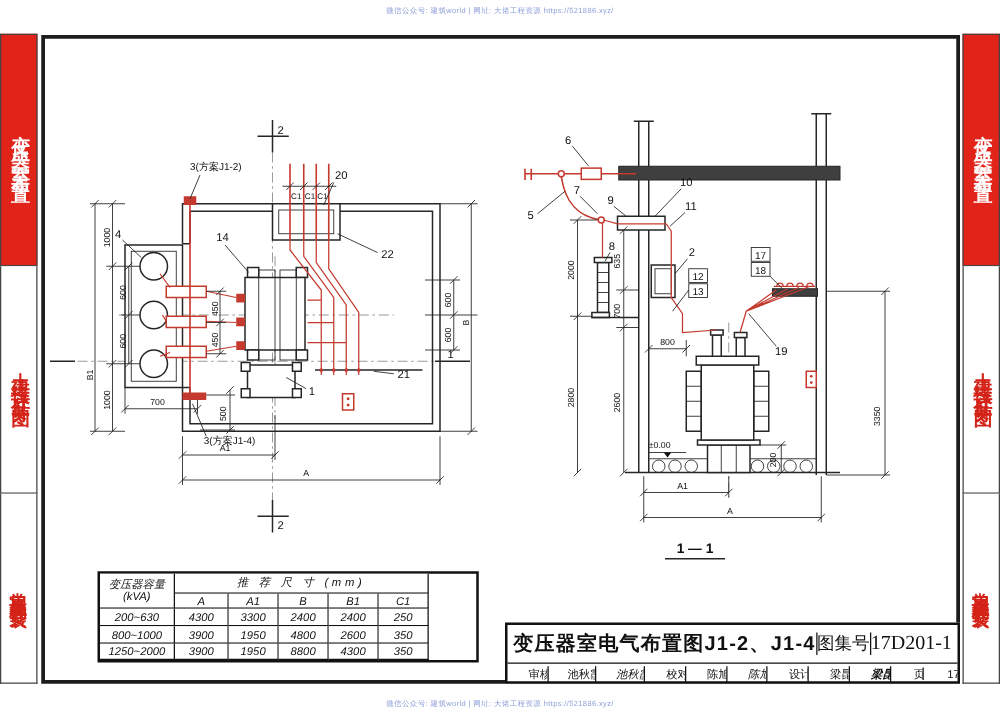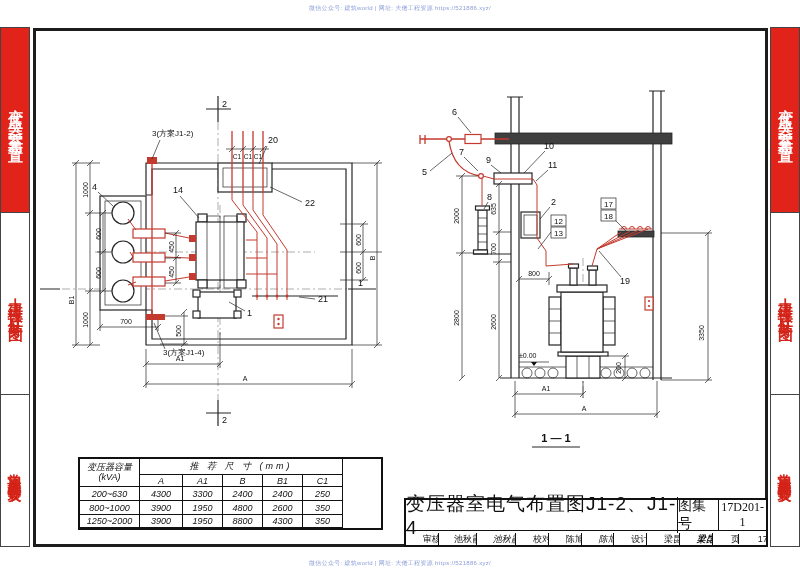--- a/index.html
+++ b/index.html
@@ -39,23 +39,23 @@
   .size-table>div{border-right:1px solid #111;border-bottom:1px solid #111;
                   display:flex;align-items:center;justify-content:center;box-sizing:border-box;background:#fff;}
   .cap-cell{grid-row:1/3;flex-direction:column;line-height:1.1;}
   .span-cell{grid-column:2/7;letter-spacing:3px;}
   
   .title-block{position:absolute;left:404px;top:498px;width:364px;height:49px;border:2px solid #111;
                box-sizing:border-box;background:#fff;}
   .tb-row1{display:grid;grid-template-columns:258px 40px 62px;height:31px;border-bottom:1px solid #111;box-sizing:border-box;}
   .tb-row2{display:grid;grid-template-columns:25px 33px 34px 23px 28px 31px 23px 30px 35px 38px 60px;height:16px;}
   .title-block div{display:flex;align-items:center;justify-content:center;box-sizing:border-box;}
-  .tb-title{font-size:19px;font-weight:normal;letter-spacing:1px;}
+  .tb-title{font-size:16px;font-weight:bold;letter-spacing:1px;}
   .tb-small{font-size:14px;border-left:1px solid #111;}
-  .tb-no{font-size:12px;border-left:1px solid #111;font-family:"Liberation Serif","DejaVu Serif",serif;text-align:center;}
+  .tb-no{font-size:16px;border-left:1px solid #111;font-family:"Liberation Serif","DejaVu Serif",serif;text-align:center;}
   .tb-row2>div{font-size:9px;border-left:1px solid #111;overflow:hidden;white-space:nowrap;padding-left:20px;}
   .tb-row2>div:first-child{border-left:none;}
   .sig{font-style:italic;font-size:10px;}
   .sig-bold{font-style:italic;font-weight:bold;font-size:12px;}
 </style>
 </head>
 <body>
 
 <div class="page">
 

